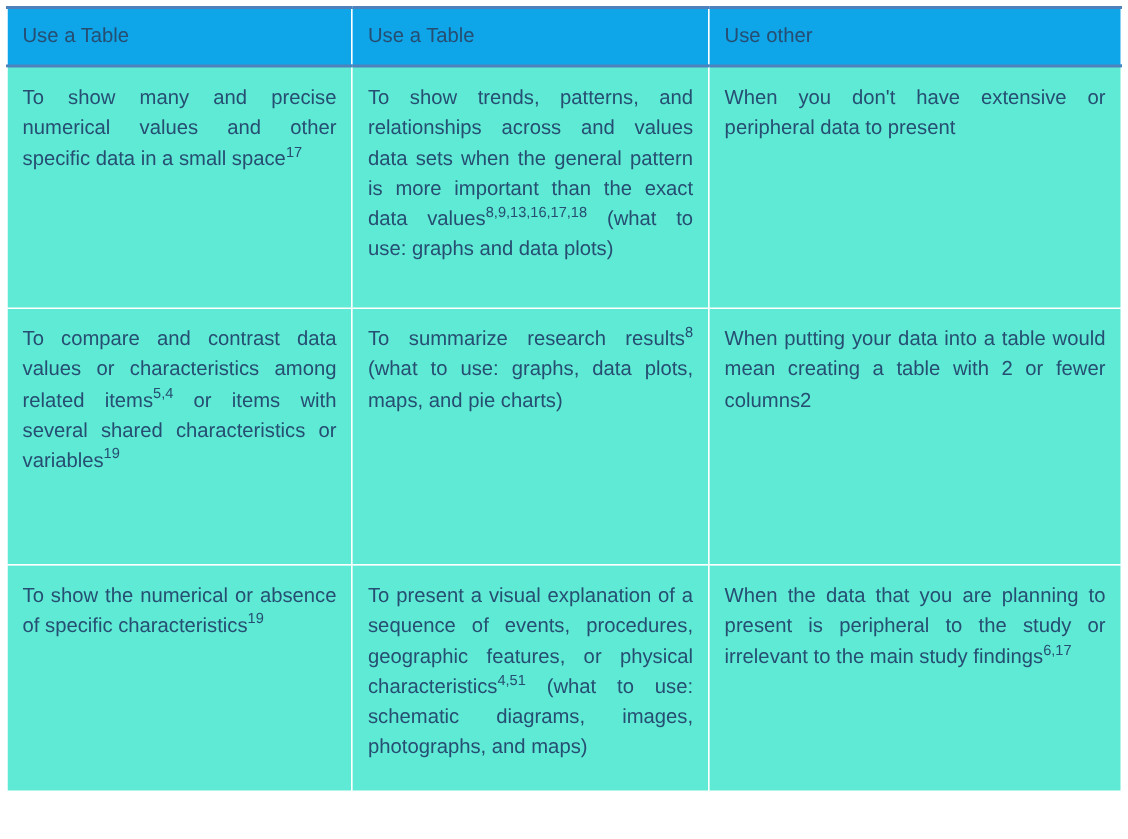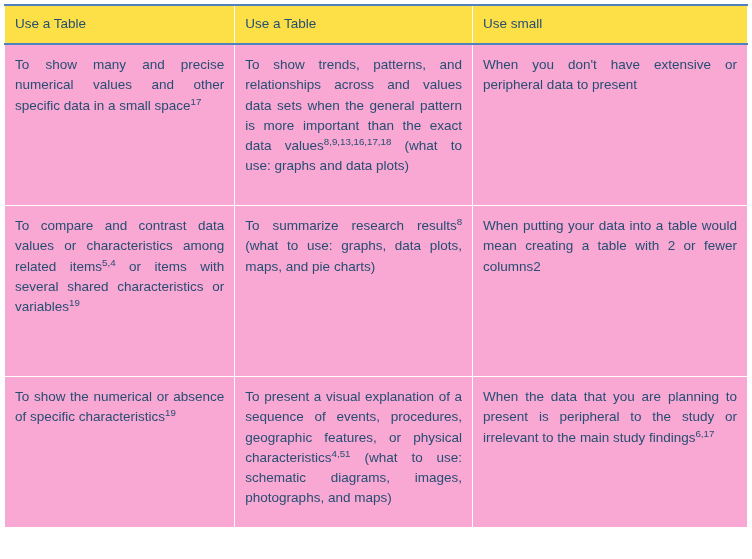--- a/index.html
+++ b/index.html
@@ -19,28 +19,28 @@
   }
   col.c1 { width: 31%; }
   col.c2 { width: 32%; }
   col.c3 { width: 37%; }
   th, td {
     border: 1px solid #ffffff;
     vertical-align: top;
     text-align: left;
   }
   th {
-    background: #fde047;
+    background: #0ea5e9;
     font-weight: 400;
     padding: 10px 24px 12px 10px;
     border-top: 2px solid #4f81bd;
     border-bottom: 2px solid #4f81bd;
   }
   td {
-    background: #f9a8d4;
+    background: #5eead4;
     padding: 10px 10px 12px 10px;
     line-height: 1.5;
   }
   tr.r1 td { height: 138px; }
   tr.r2 td { height: 148px; }
   tr.r3 td { height: 128px; }
   .justify { text-align: justify; text-justify: inter-word; }
   sup { font-size: 0.72em; line-height: 0; vertical-align: super; }
 </style>
 </head>
@@ -49,21 +49,21 @@
 <table>
   <colgroup>
       <col class="c1">
       <col class="c2">
       <col class="c3">
     </colgroup>
   <thead>
     <tr>
       <th>Use a Table</th>
       <th>Use a Table</th>
-      <th>Use small</th>
+      <th>Use other</th>
     </tr>
   </thead>
   <tbody>
     <tr class="r1">
       <td class="justify">
         <span>To show many and precise numerical values and other specific data in a small space</span><sup>17</sup>
       </td>
       <td class="justify">
         <span>To show trends, patterns, and relationships across and values data sets when the general pattern is more important than the exact data values</span><sup>8,9,13,16,17,18</sup><span> (what to use: graphs and data plots)</span>
       </td>

